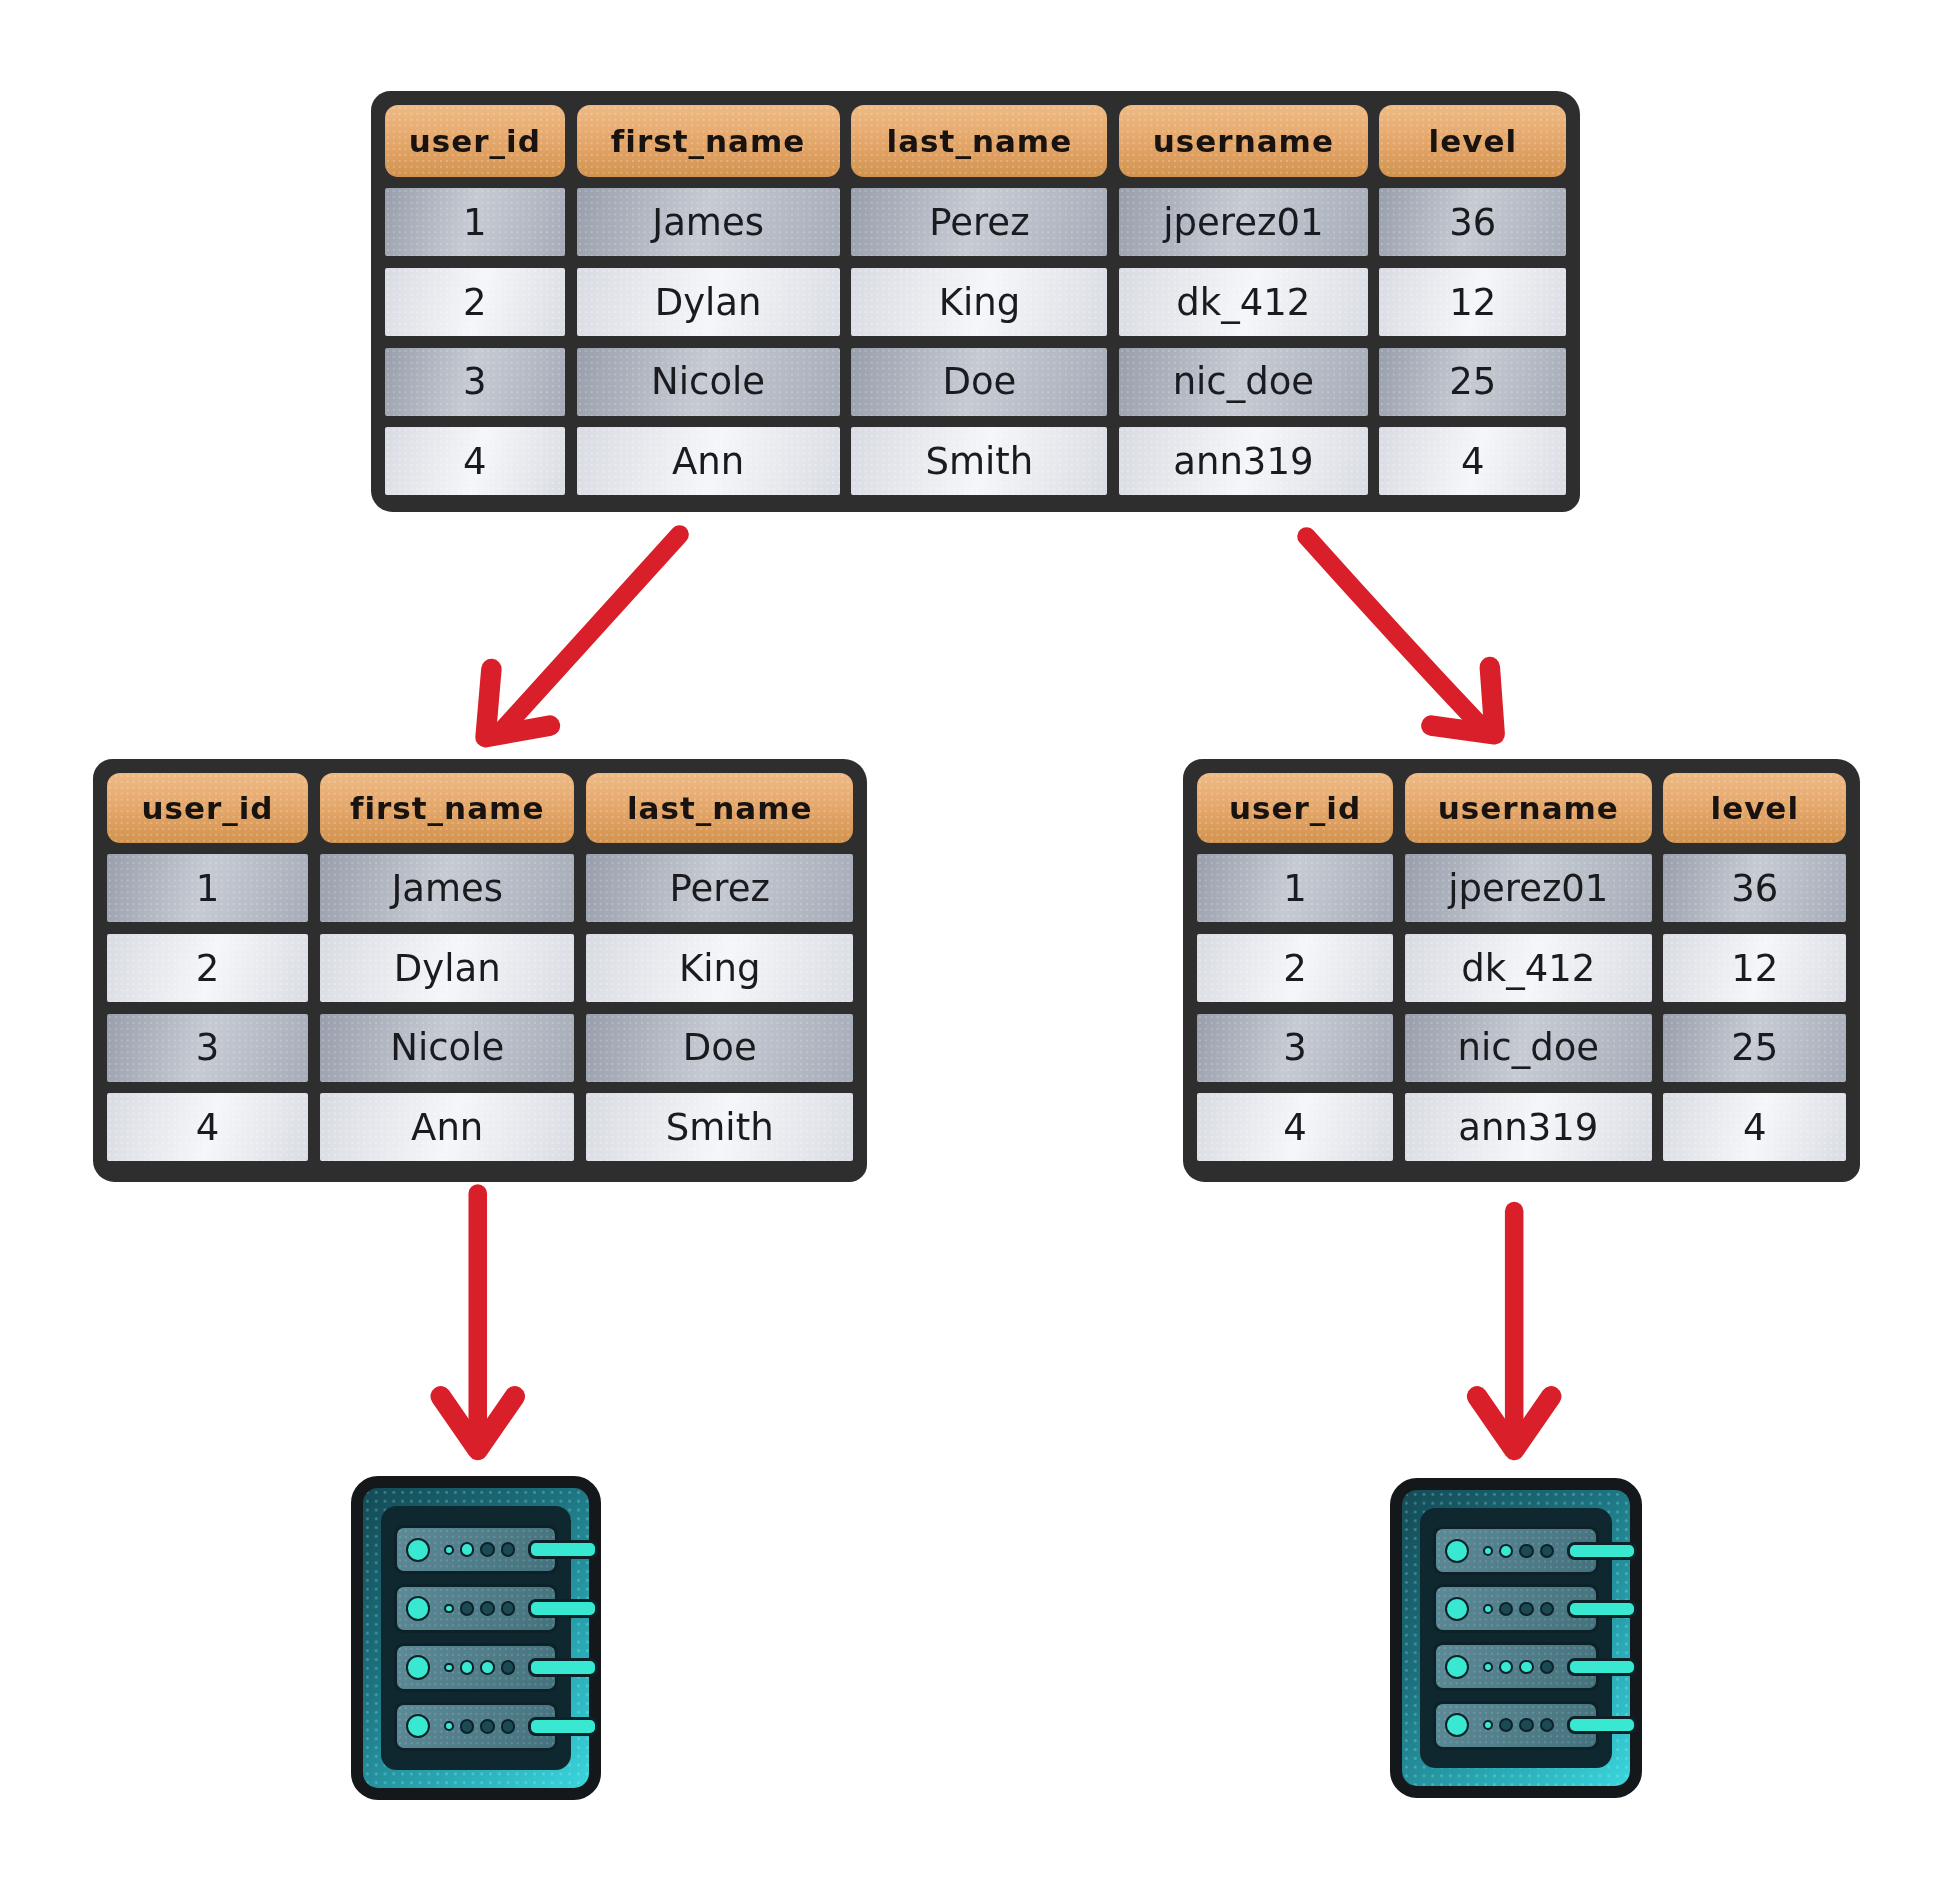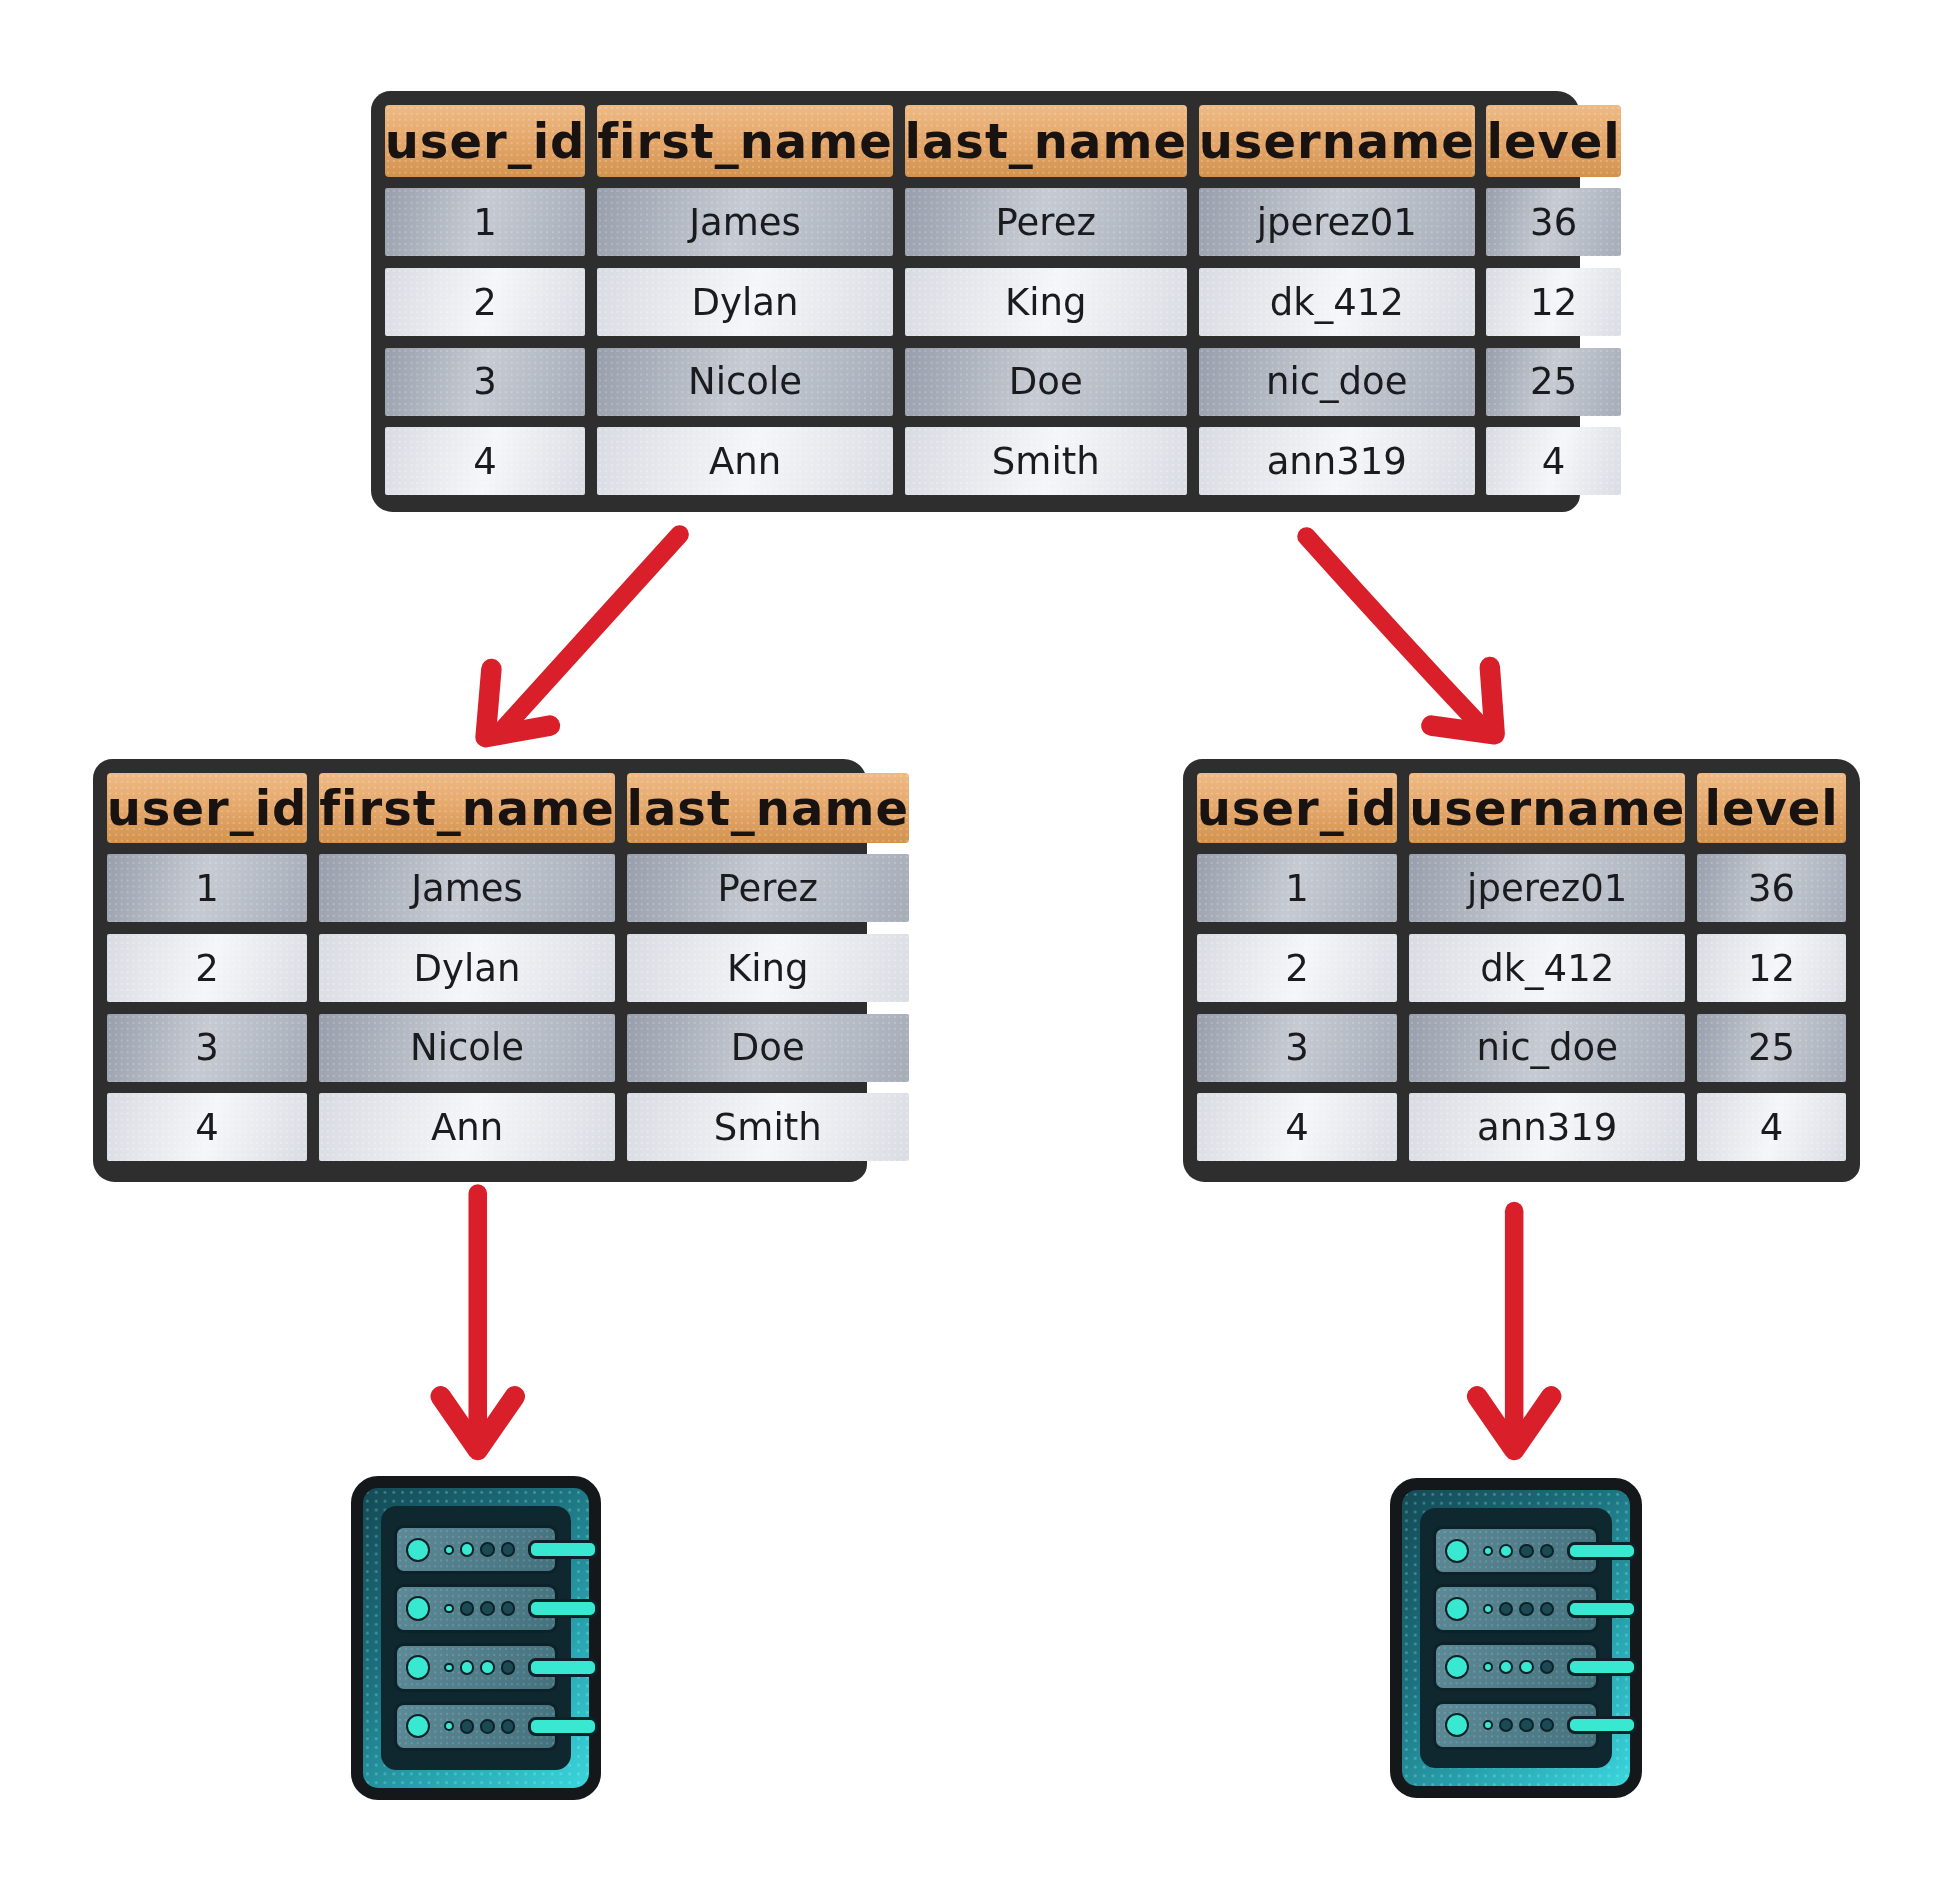--- a/index.html
+++ b/index.html
@@ -13,21 +13,21 @@
   .canvas{position:relative;width:1950px;height:1886px;background:var(--bg);overflow:hidden;}
 
   
   .dbtable{
     position:absolute; box-sizing:border-box; background:var(--frame);
     display:grid; gap:11.7px; padding:13.7px;
     border-radius:19.5px 23.4px 17.6px 21.5px;
   }
   .th{
     display:flex;align-items:center;justify-content:center;
-    font-weight:bold;font-size:48px;color:#181310;border-radius:4px;
+    font-weight:bold;font-size:31px;color:#181310;border-radius:13px;
     background:
       radial-gradient(rgba(255,255,255,.22) 1px, transparent 1.4px),
       linear-gradient(180deg,var(--orange-l) 0%, #e3a568 55%, var(--orange-d) 100%);
     background-size:5.9px 5.9px,100% 100%;
     letter-spacing:1px;
   }
   .td{
     display:flex;align-items:center;justify-content:center;
     font-size:37px;color:var(--cell-text);border-radius:2px;
   }

